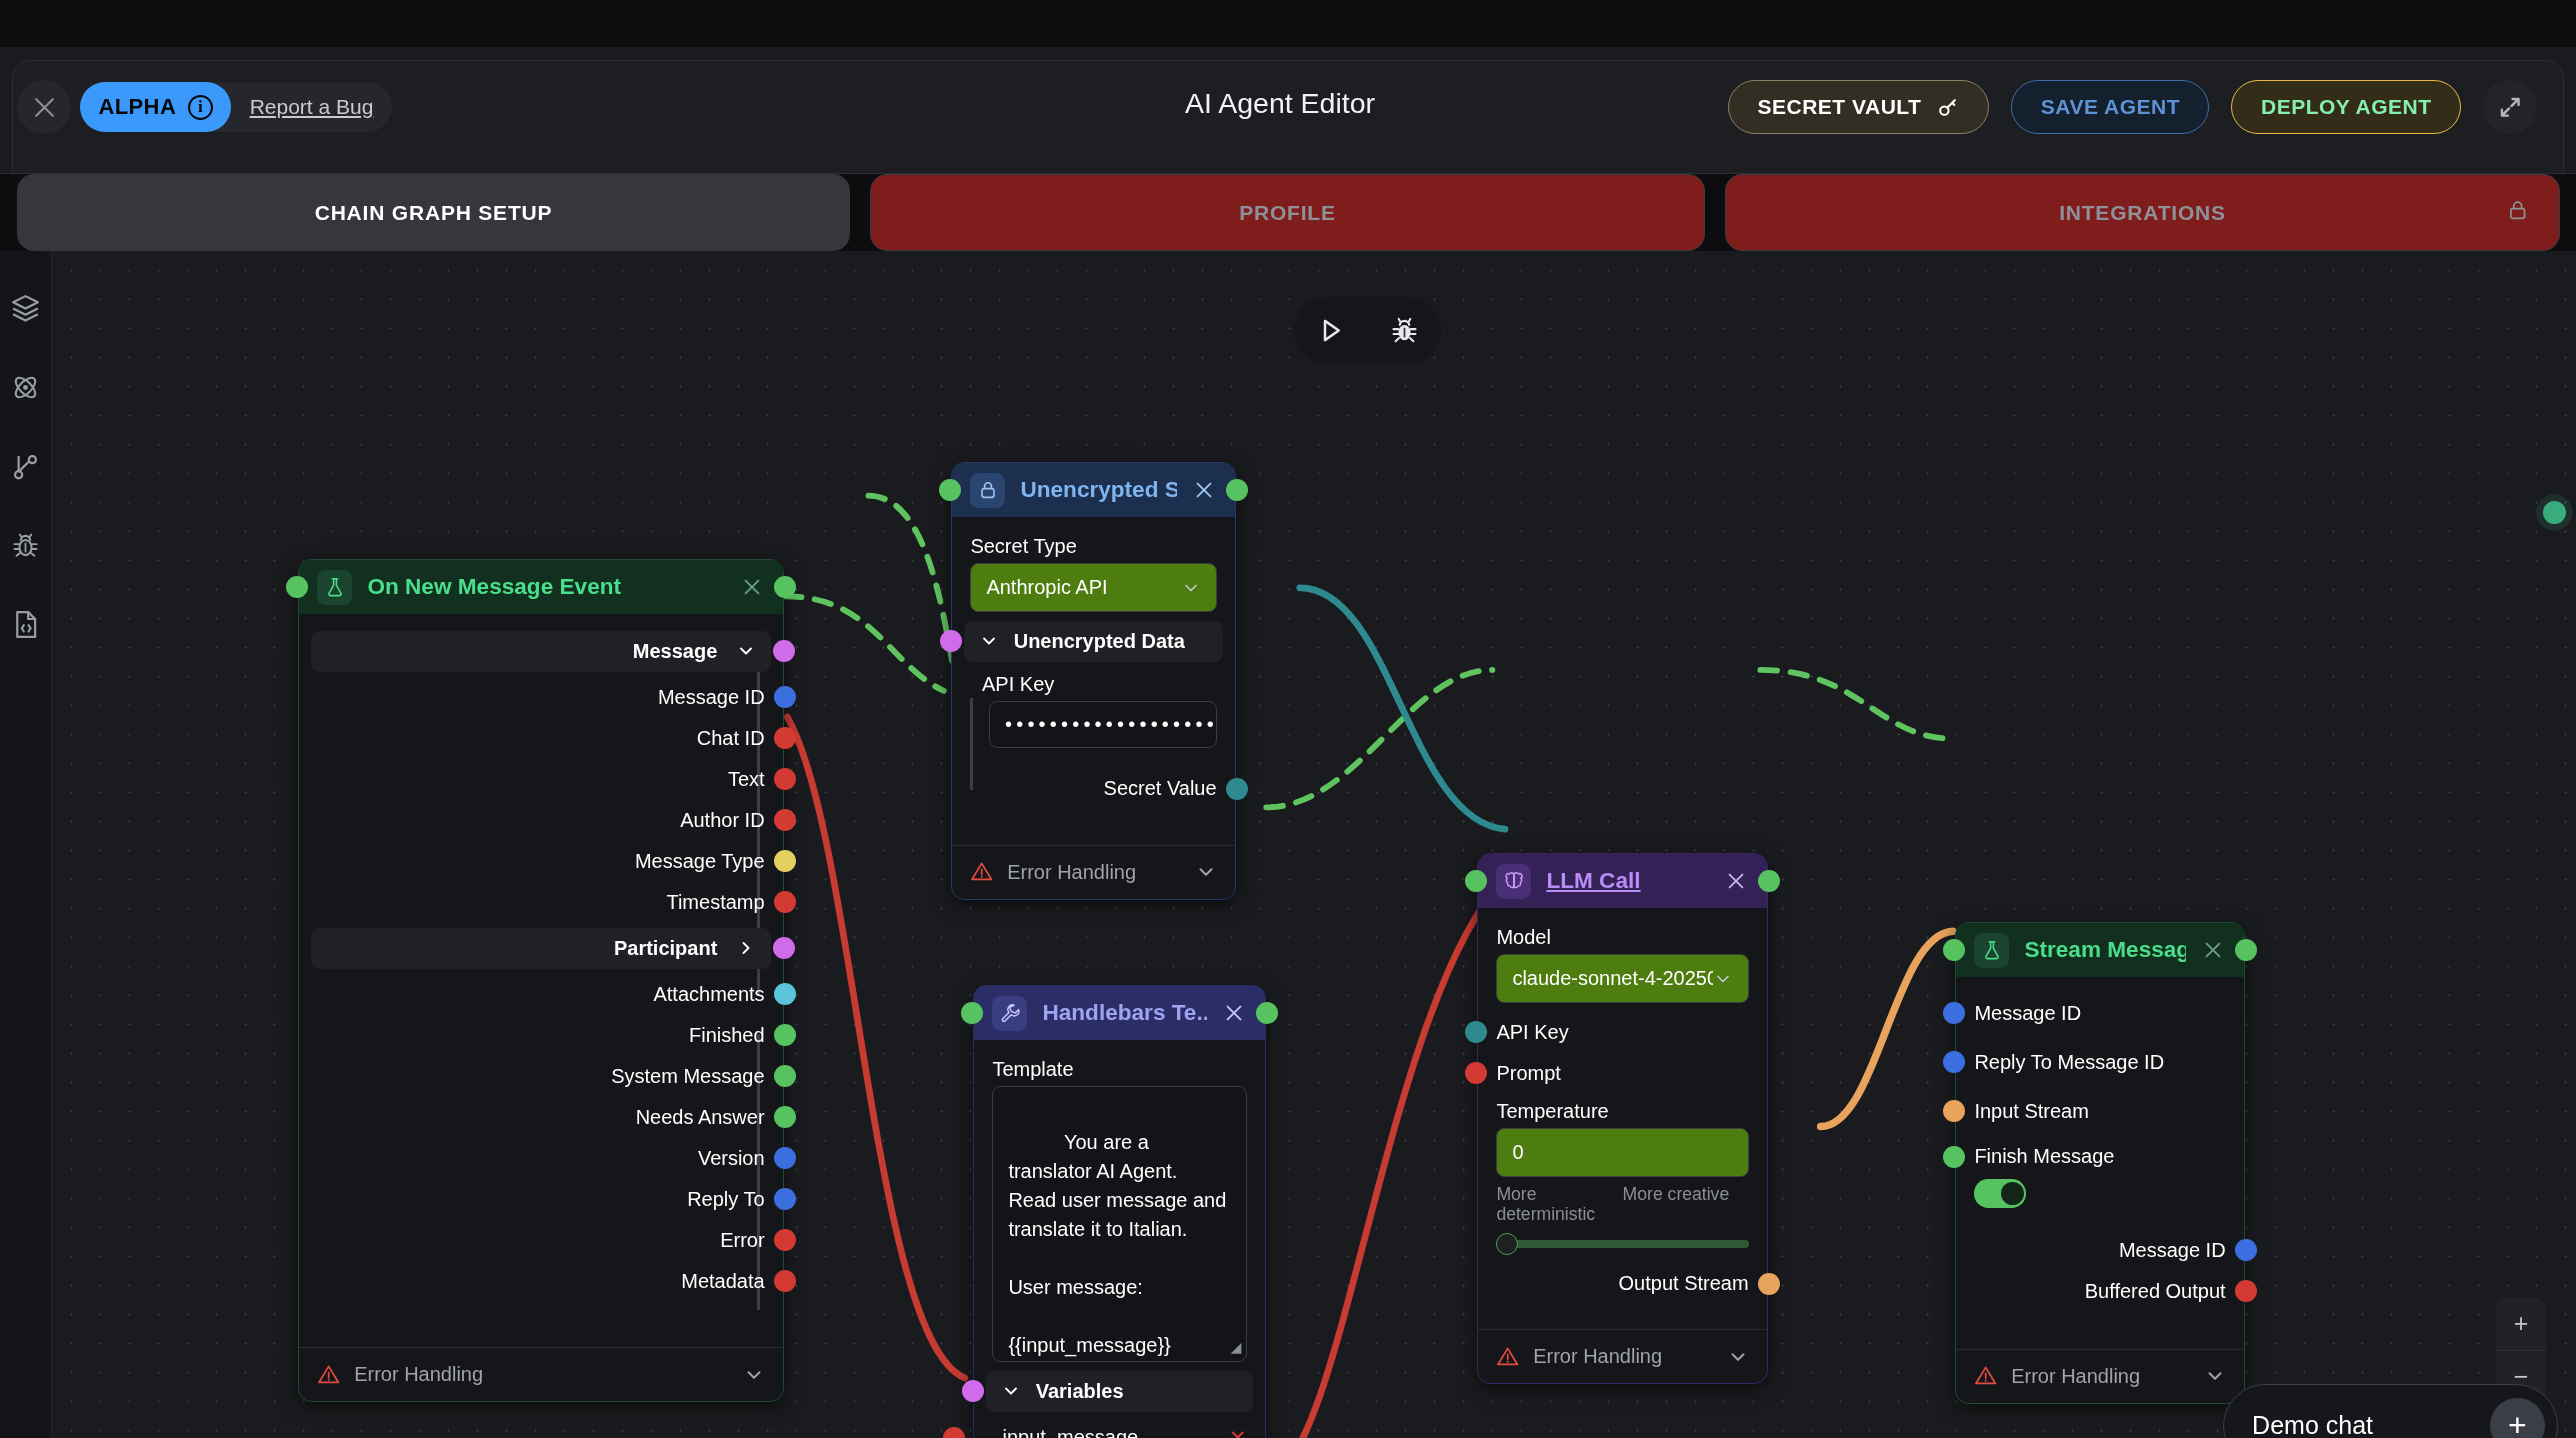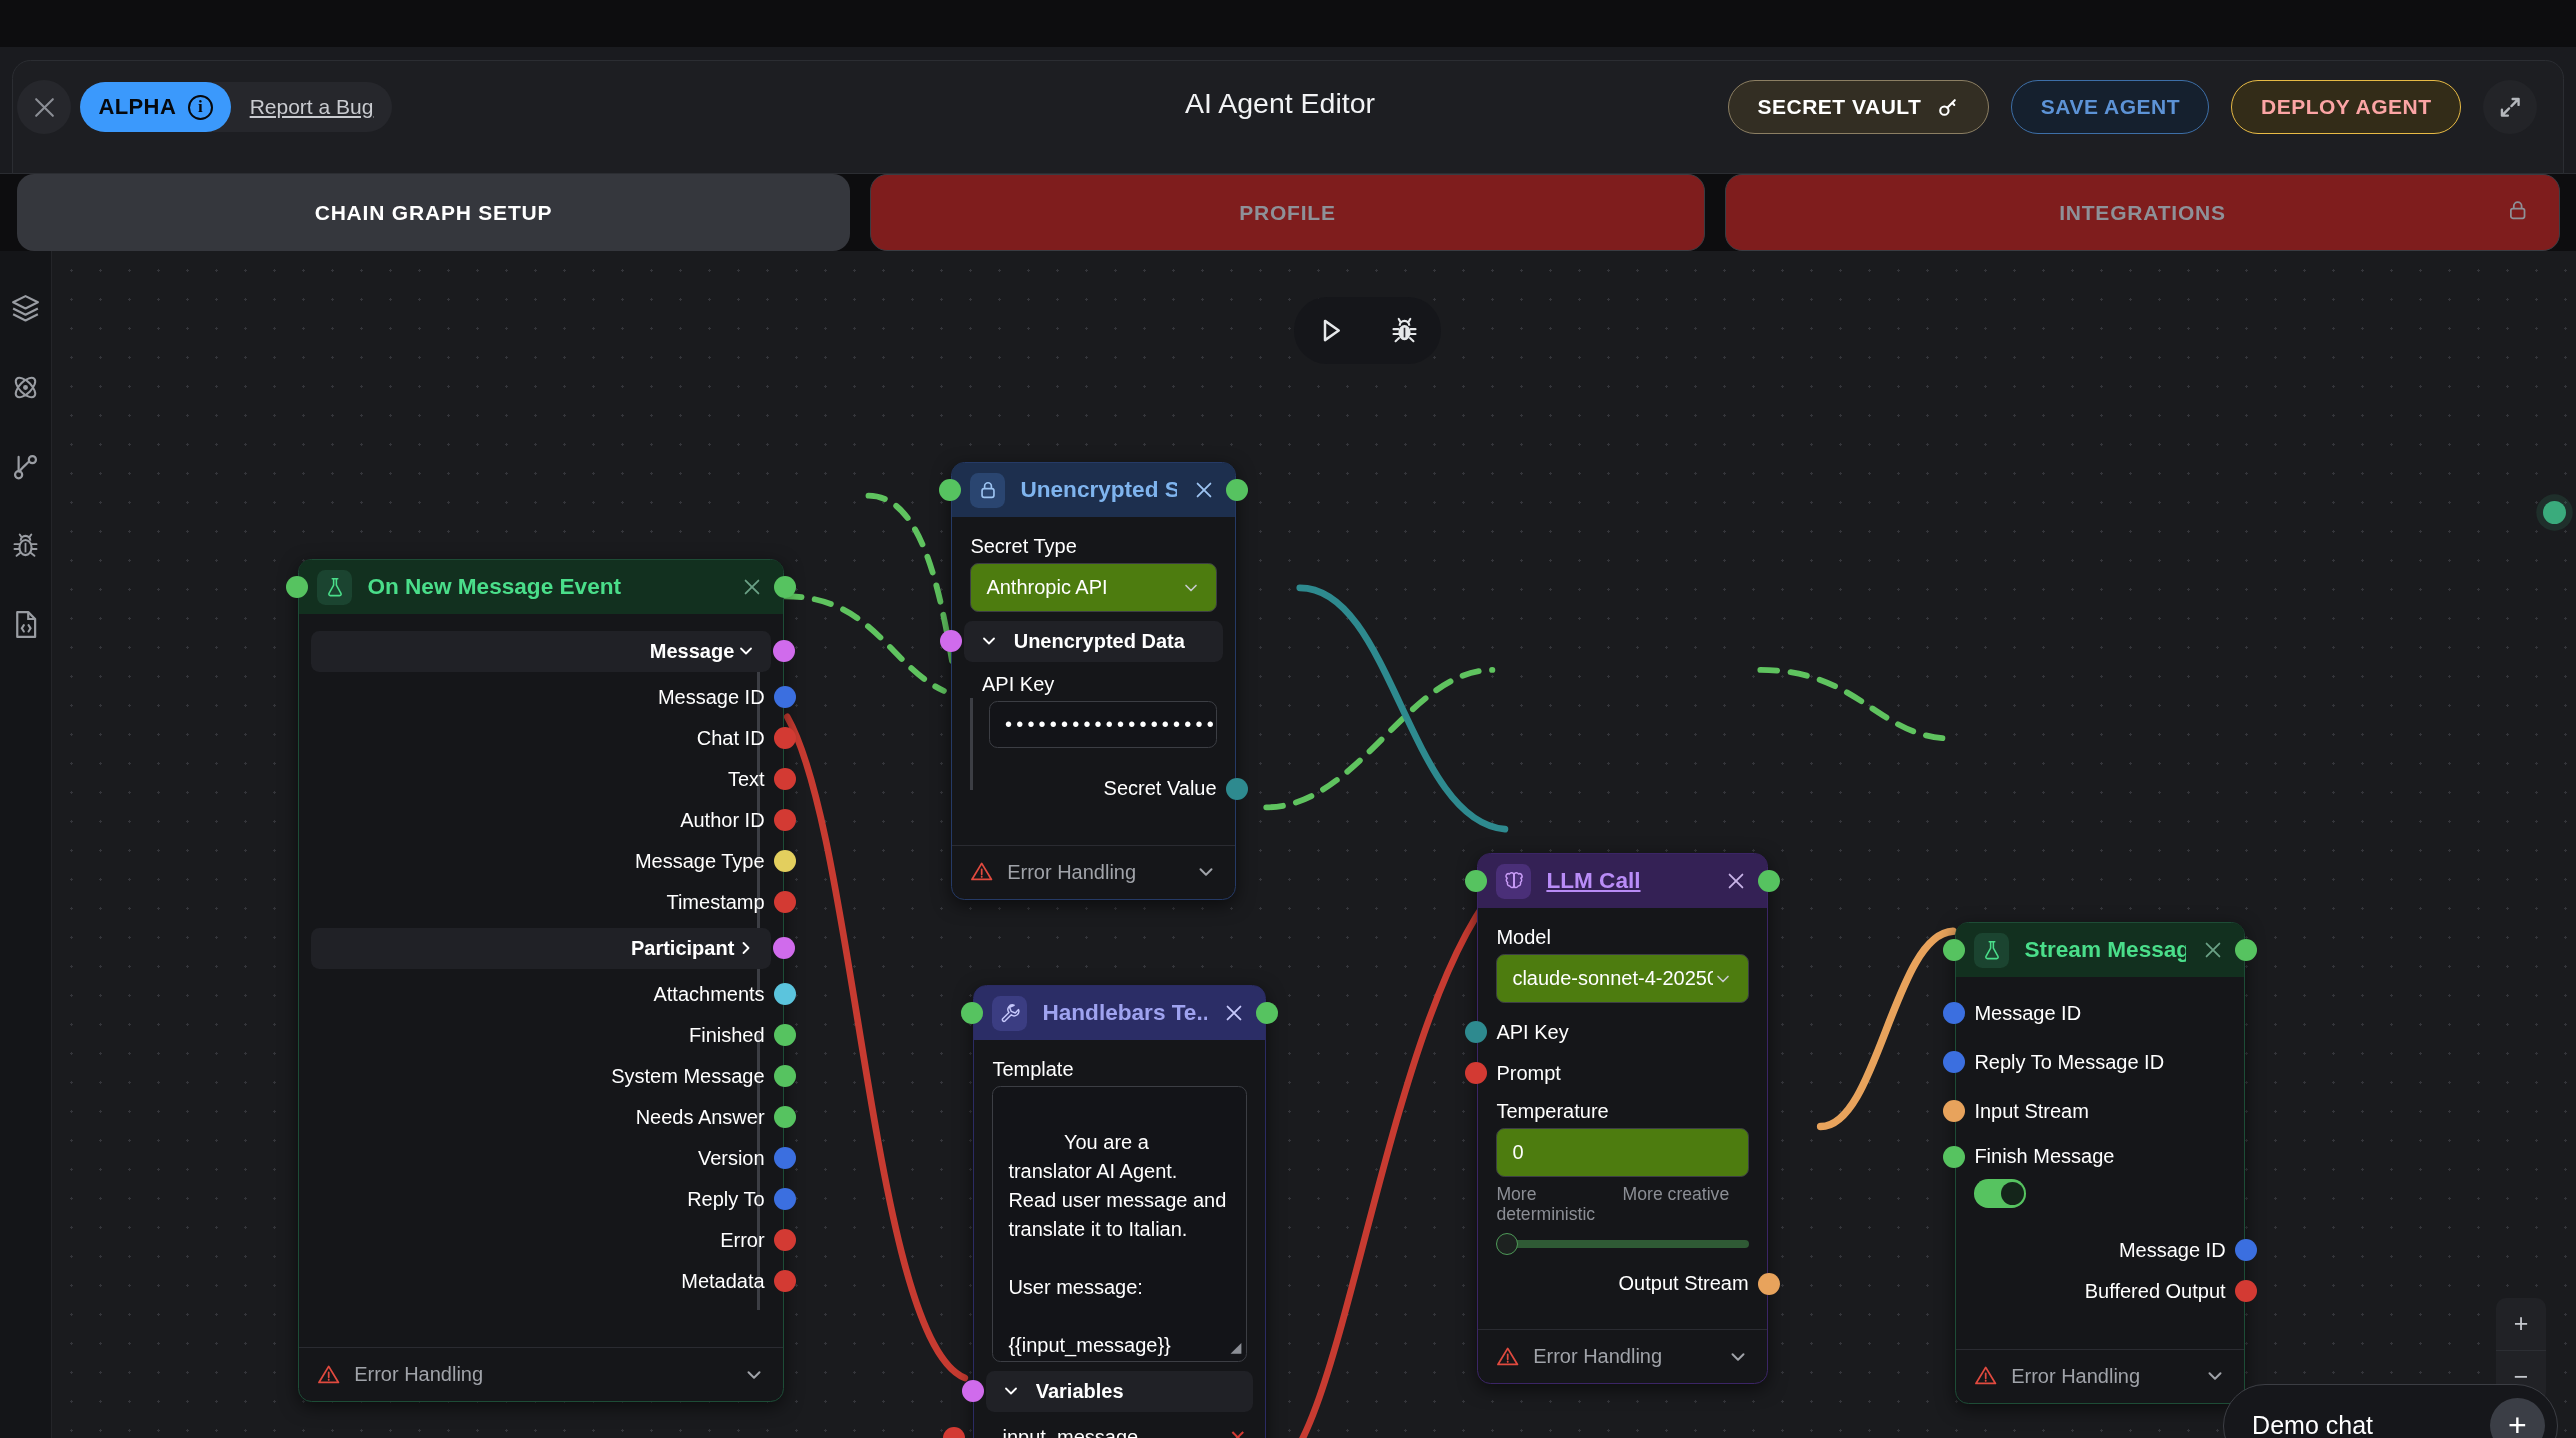--- a/index.html
+++ b/index.html
@@ -57,21 +57,21 @@
   .top-actions {
     position: absolute; right: 39px; top: 33px; display: flex; align-items: center; gap: 22px;
   }
   .btn-pill {
     height: 54px; border-radius: 27px; display: flex; align-items: center; justify-content: center;
     gap: 13.4px; padding: 0 28.5px; font-size: 21px; font-weight: bold; letter-spacing: 0.5px;
     cursor: pointer; white-space: nowrap;
   }
   .btn-vault { background: #332e23; border: 1.7px solid #8c7f63; color: #ffffff; }
   .btn-save  { background: #15202e; border: 1.7px solid #3d6fa8; color: #5d93d6; }
-  .btn-deploy{ background: #332c18; border: 1.7px solid #e8bb45; color: #fca5a5; }
+  .btn-deploy{ background: #332c18; border: 1.7px solid #e8bb45; color: #86efac; }
   .expand-btn {
     width: 54px; height: 54px; border-radius: 50%; background: #232428;
     display: flex; align-items: center; justify-content: center; cursor: pointer;
   }
 
   
   .tabs {
     position: absolute; left: 17px; top: 127px; width: 2543px; height: 77px;
     display: flex; gap: 20px;
   }
@@ -148,21 +148,21 @@
   .p-cyan   { background: #5bc4dd; }
   .p-green  { background: #56c360; }
   .p-teal   { background: #2e8a8f; }
   .p-orange { background: #e8a35c; }
 
   .collapsible {
     margin: 5px 11.7px; height: 41px; border-radius: 8.4px; background: #202126;
     display: flex; align-items: center; padding: 0 15px; font-size: 20px; font-weight: bold;
     color: #ffffff; cursor: pointer; position: relative;
   }
-  .collapsible.right-al { justify-content: flex-end; gap: 2px; }
+  .collapsible.right-al { justify-content: flex-end; gap: 19px; }
   .collapsible.left-al  { justify-content: flex-start; gap: 15px; }
 
   .field-label { font-size: 20px; color: #ffffff; padding: 6.7px 18.4px 5px 18.4px; position: relative; }
   .select-box, .text-box {
     margin: 0 18.4px 8.4px 18.4px; height: 49px; border-radius: 8.4px;
     background: #4d7c0f; border: 0.8px solid #3c3e44;
     display: flex; align-items: center; padding: 0 15px;
     font-size: 20px; color: #ffffff; cursor: pointer; justify-content: space-between;
   }
   .select-box .v { overflow: hidden; white-space: nowrap; text-overflow: clip; }

